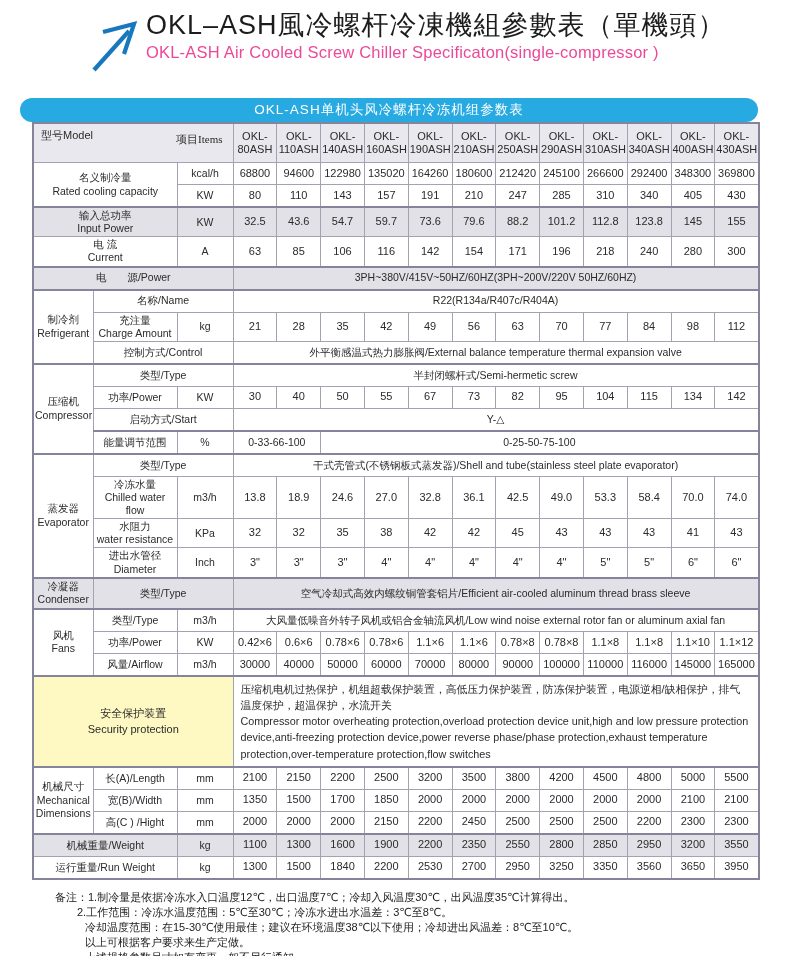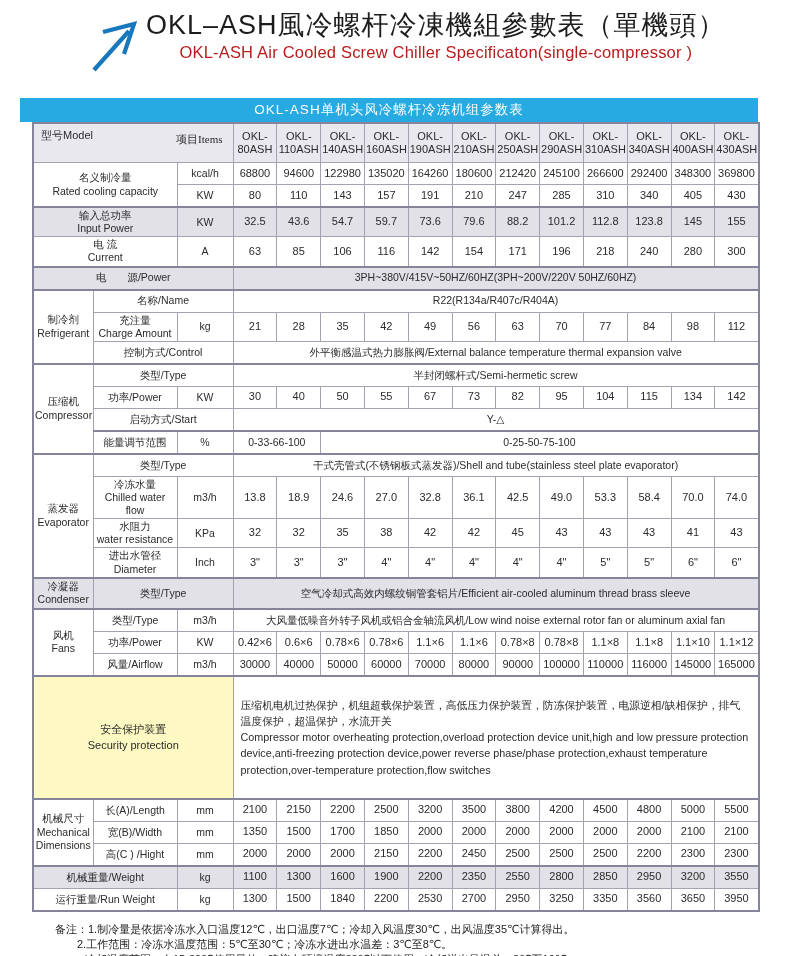--- a/index.html
+++ b/index.html
@@ -4,39 +4,39 @@
 <style>
   html,body{margin:0;padding:0;background:#ffffff;}
   body{width:790px;height:956px;font-family:"Liberation Sans","DejaVu Sans",sans-serif;color:#2b2b2b;overflow:hidden;}
   .page{width:790px;height:904px;position:relative;box-sizing:border-box;padding-top:10px;}
 
   
   .doc-header{display:flex;align-items:flex-start;margin-left:88px;height:72px;}
   .logo{width:52px;height:58px;margin-top:6px;flex:0 0 auto;}
   .titles{margin-left:6px;}
   .title-zh{margin:0;font-size:27px;font-weight:500;letter-spacing:1px;color:#1c1c1c;line-height:1.15;}
-  .title-en{margin:2px 0 0 0;font-size:16.5px;font-weight:400;color:#b91c1c;letter-spacing:.2px;text-align:center;}
+  .title-en{margin:2px 0 0 0;font-size:16.5px;font-weight:400;color:#ec4899;letter-spacing:.2px;}
 
   
   .banner{margin:16px 32px 0 20px;background:#27a9e1;color:#ffffff;text-align:center;
-          font-size:13.5px;height:24px;line-height:24px;letter-spacing:1px;}
+          font-size:13.5px;height:24px;line-height:24px;letter-spacing:1px;border-radius:12px;}
 
   
   table.spec{border-collapse:collapse;table-layout:fixed;margin:0 32px;width:726px;
              border:2px solid #84849a;background:#fff;}
   .spec th,.spec td{border:1px solid #a2a2b0;font-size:10.5px;text-align:center;
                     padding:1px 1px;height:19px;line-height:1.25;overflow:hidden;}
   .spec thead th{background:#e8e8ee;font-weight:400;font-size:11px;line-height:1.2;height:36px;}
   th.corner{position:relative;background-image:linear-gradient(to bottom right,transparent 49.5%,#a2a2b0 49.5%,#a2a2b0 50.5%,transparent 50.5%);}
   th.corner .c-model{position:absolute;left:7px;bottom:20px;font-size:11px;}
   th.corner .c-items{position:absolute;right:10px;top:9px;font-size:11px;font-family:Liberation Serif, serif;}
   tr.shade td{background:#e1e1e7;}
   tr.sep > td{border-top:2px solid #84849a;}
   td.cat{font-size:10.5px;line-height:1.3;}
-  td.sec{ text-align:left;padding:20px 7px;line-height:1.5;font-size:10.8px;}
+  td.sec{ text-align:left;padding:4px 7px;line-height:1.5;font-size:10.8px;}
   td.sec div{margin:0;}
   td.seclab{background:#fef9c3;font-size:11px;line-height:1.5;}
   td.val{font-size:11px;}
 
   
   .notes{margin:10px 32px 0 36px;}
   .notes-zh div{font-size:11px;line-height:15px;color:#222;margin-left:19px;}
   .notes-zh .ind1{padding-left:22px;}
   .notes-zh .ind2{padding-left:30px;}
 </style>

